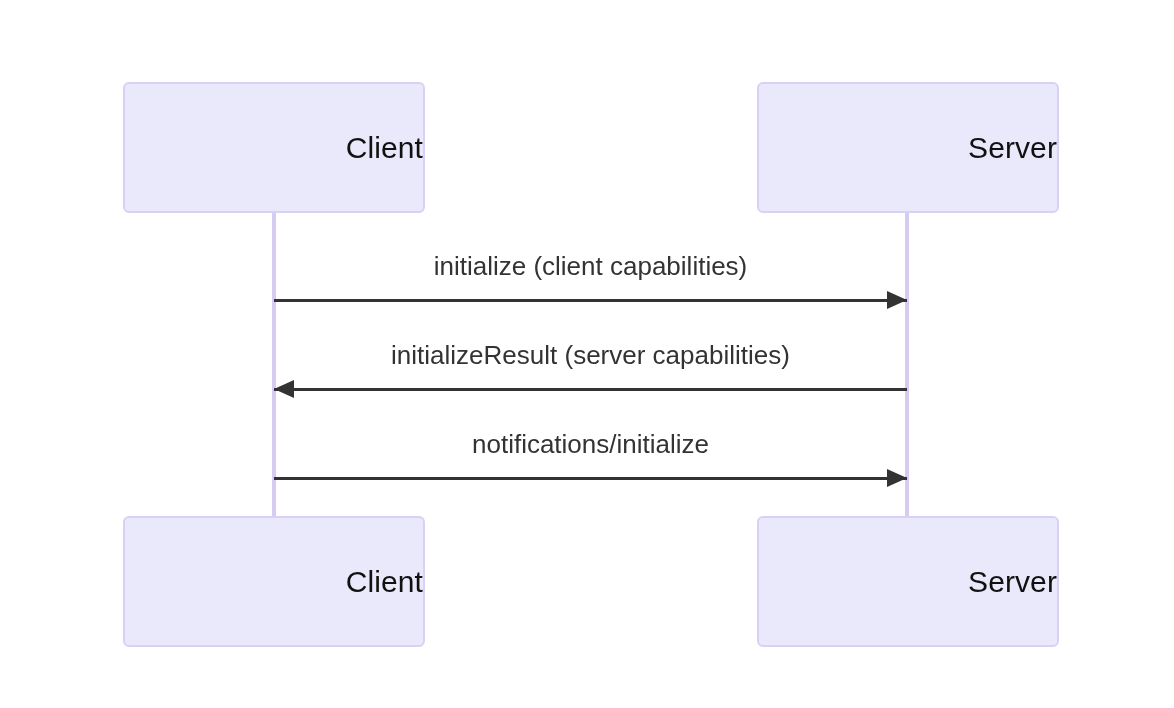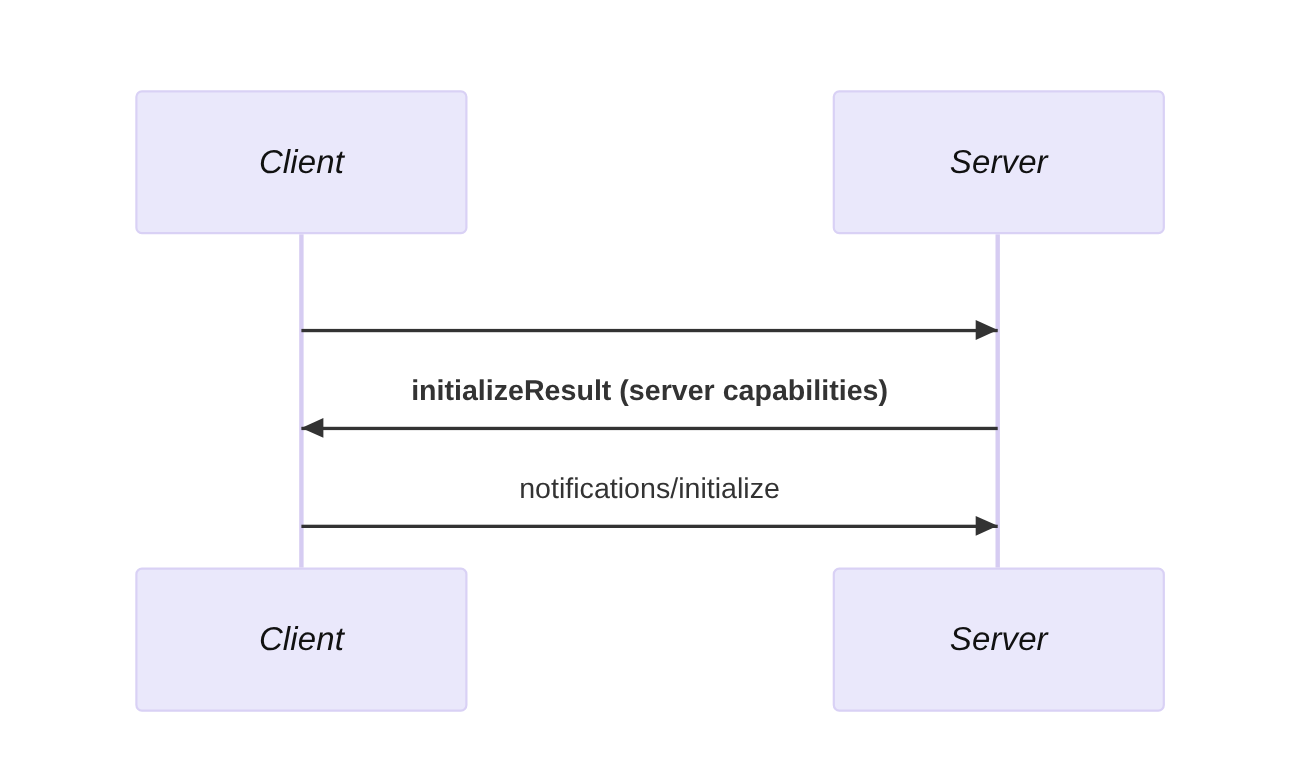--- a/index.html
+++ b/index.html
@@ -23,22 +23,21 @@
     background: #d6ccf2;
   }
   .participant-box {
     position: absolute;
     box-sizing: border-box;
     background: #eae8fb;
     border: 2px solid #d9d1f5;
     border-radius: 6px;
     display: flex;
     align-items: center;
-    justify-content: center;
-    font-style: italic;
+    justify-content: flex-end;
   }
   .participant-label {
     font-family: "Liberation Sans", sans-serif;
     font-size: 30px;
     color: #111111;
     line-height: 1;
     letter-spacing: 0.1px;
   }
   .message {
     position: absolute;
@@ -97,26 +96,27 @@
   </div>
 
   <div class="participant-box" id="box-server-bottom" style="left: 757px; top: 516px; width: 302px; height: 131px;">
     <span class="participant-label">Server</span>
   </div>
 
   <div class="message" id="message-0" style="left: 274px; top: 299px; width: 633px; height: 3px;">
     <div class="message-line" style="width: 633px; background: rgb(51, 51, 51);"></div>
     <div class="arrowhead right" style="left: 613px; border-left-color: rgb(51, 51, 51);"></div>
   </div>
+  <div class="message-label" id="message-label-0" style="left: 274px; width: 633px; top: 253px; color: rgb(51, 51, 51);">initialize (client capabilities)</div>
 
   <div class="message" id="message-1" style="left: 274px; top: 388px; width: 633px; height: 3px;">
     <div class="message-line" style="width: 633px; background: rgb(51, 51, 51);"></div>
     <div class="arrowhead left" style="left: 0px; border-right-color: rgb(51, 51, 51);"></div>
   </div>
-  <div class="message-label" id="message-label-1" style="left: 274px; width: 633px; top: 342px; color: rgb(51, 51, 51); font-weight: bold;">initializeResult (server capabilities)</div>
+  <div class="message-label" id="message-label-1" style="left: 274px; width: 633px; top: 342px; color: rgb(51, 51, 51);">initializeResult (server capabilities)</div>
 
   <div class="message" id="message-2" style="left: 274px; top: 477px; width: 633px; height: 3px;">
     <div class="message-line" style="width: 633px; background: rgb(51, 51, 51);"></div>
     <div class="arrowhead right" style="left: 613px; border-left-color: rgb(51, 51, 51);"></div>
   </div>
   <div class="message-label" id="message-label-2" style="left: 274px; width: 633px; top: 431px; color: rgb(51, 51, 51);">notifications/initialize</div>
 
 </div>
 
 </body></html>

